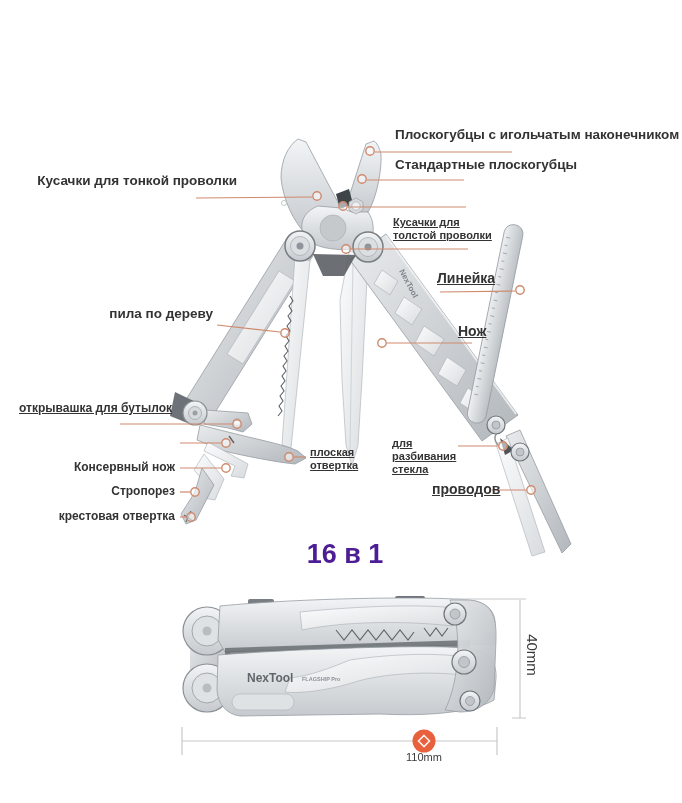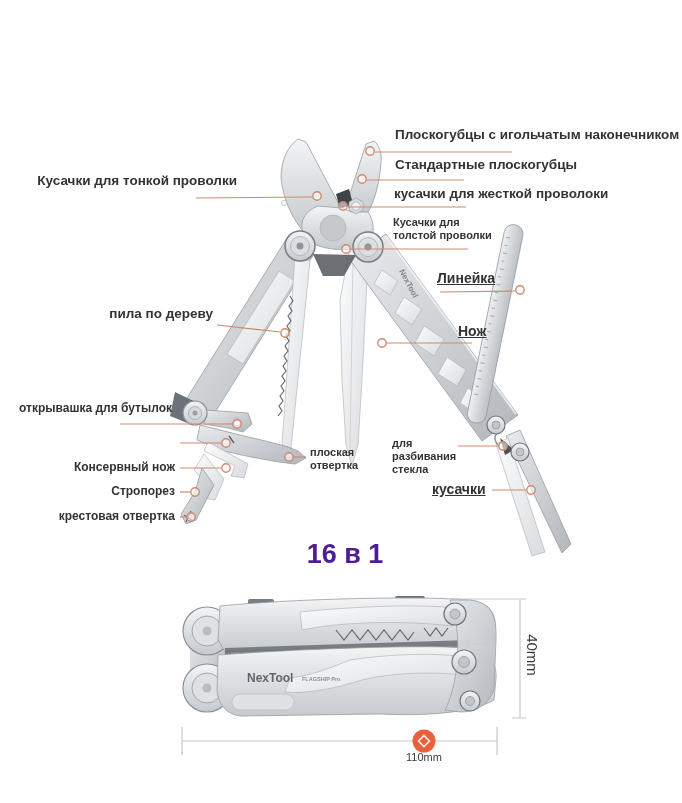--- a/index.html
+++ b/index.html
@@ -1,20 +1,20 @@
 <!DOCTYPE html>
 <html style="--accent: #e8613c; --leader: #cf8a6e; --text: #333333; --dim: #c6c8ca; --dimtext: #3a3a3a;"><head>
 <meta charset="utf-8">
 <style>
   html,body{margin:0;padding:0;}
   body{width:682px;height:803px;background:#ffffff;font-family:"Liberation Sans",sans-serif;overflow:hidden;}
   #stage{position:relative;width:682px;height:803px;background:#fff;}
   #art{position:absolute;left:0;top:0;}
   .lbl{position:absolute;font-weight:bold;color:var(--text);white-space:nowrap;line-height:1.12;}
-  .wrap{white-space:normal;}
+  .wrap{white-space:normal;text-decoration:underline;}
   .f14{font-size:13.5px;}
   .f15{font-size:14px;text-decoration:underline;}
   .f12{font-size:12px;}
   .f11{font-size:11px;line-height:13px;}
   .ralign{text-align:center;}
   .title{position:absolute;left:280px;top:539px;width:130px;text-align:center;
          font-size:27px;font-weight:600;color:#4c1d95;}
   .dimtxt{position:absolute;color:var(--dimtext);font-weight:normal;}
   #dim-length{left:384px;top:751px;width:80px;text-align:center;font-size:11px;}
   #dim-height{left:498px;top:647px;width:70px;height:16px;text-align:center;font-size:15px;transform:rotate(90deg);}
@@ -241,30 +241,29 @@
     <path class="dim" d="M455,599 H526 M512,718 H526 M520,600 V718"></path>
     <g>
       <circle cx="424" cy="741" r="11.5" fill="var(--accent)"></circle>
       <path d="M424,735.5 L429.5,741 L424,746.5 L418.5,741 Z" stroke="#ffffff" stroke-width="1.6" fill="none" opacity=".9"></path>
     </g>
   </g>
 </svg>
 
 <div class="lbl f14" style="left:395px;top:157px;">Стандартные плоскогубцы</div>
 <div class="lbl f14" style="left:395px;top:127px;">Плоскогубцы с игольчатым наконечником</div>
-<div class="lbl f14" style="left:394px;top:186px;">кусачки для жесткой проволоки</div>
 <div class="lbl f11 wrap" style="left:393px;top:216px;width:100px;">Кусачки для толстой проволки</div>
 <div class="lbl f15" style="left:437px;top:271px;">Линейка</div>
 <div class="lbl f15" style="left:458px;top:324px;">Нож</div>
 <div class="lbl f11 wrap" style="left:392px;top:437px;width:70px;">для разбивания стекла</div>
-<div class="lbl f15" style="left:432px;top:482px;">кусачки</div>
+<div class="lbl f15" style="left:432px;top:482px;">проводов</div>
 
 <div class="lbl f14 ralign" style="right:445px;top:173px;">Кусачки для тонкой проволки</div>
 <div class="lbl f14 ralign" style="right:469px;top:306px;">пила по дереву</div>
-<div class="lbl f12 ralign" style="right:510px;top:402px;">открывашка для бутылок</div>
+<div class="lbl f12 ralign" style="right:510px;top:402px;text-decoration:underline;">открывашка для бутылок</div>
 <div class="lbl f12 ralign" style="right:507px;top:461px;">Консервный нож</div>
 <div class="lbl f12 ralign" style="right:507px;top:485px;">Стропорез</div>
 <div class="lbl f12 ralign" style="right:507px;top:510px;">крестовая отвертка</div>
 <div class="lbl f11 wrap" style="left:310px;top:446px;width:64px;">плоская отвертка</div>
 
 <div class="title">16 в 1</div>
 
 <div class="dimtxt" id="dim-length">110mm</div>
 <div class="dimtxt" id="dim-height">40mm</div>
 

